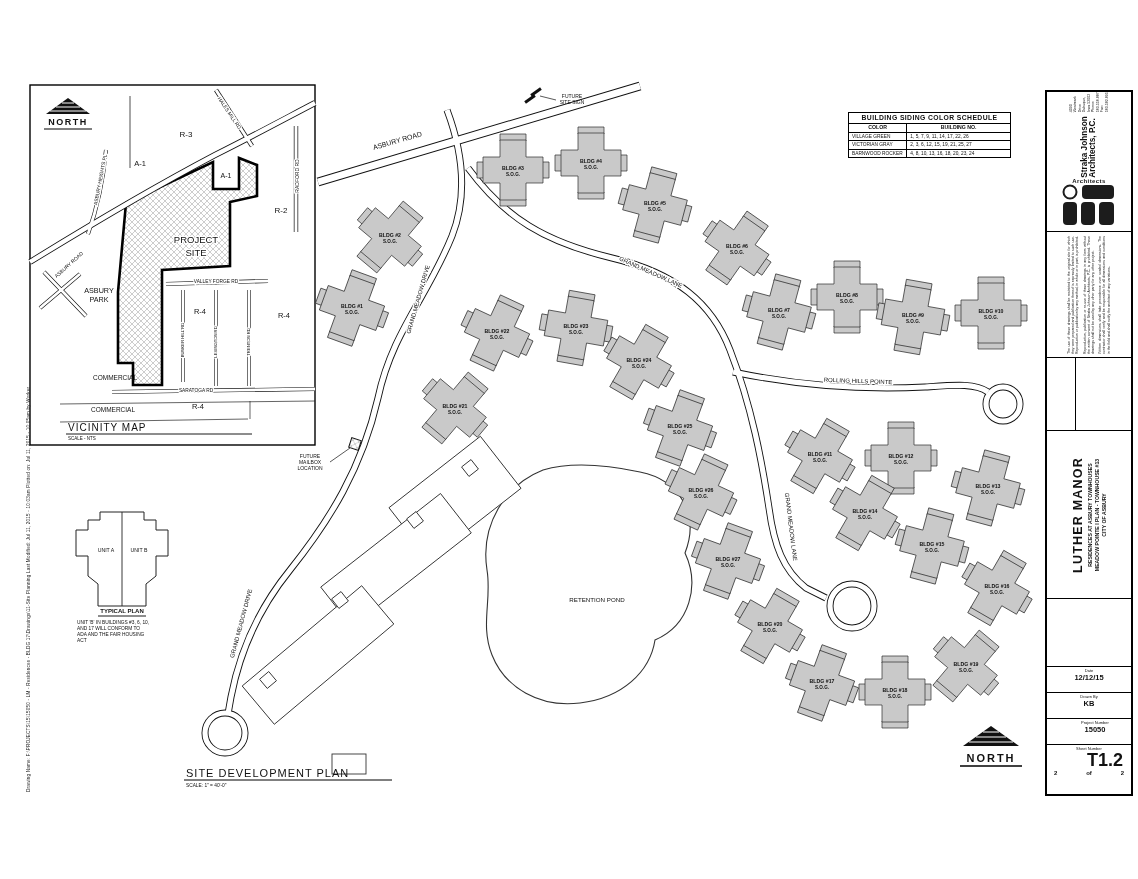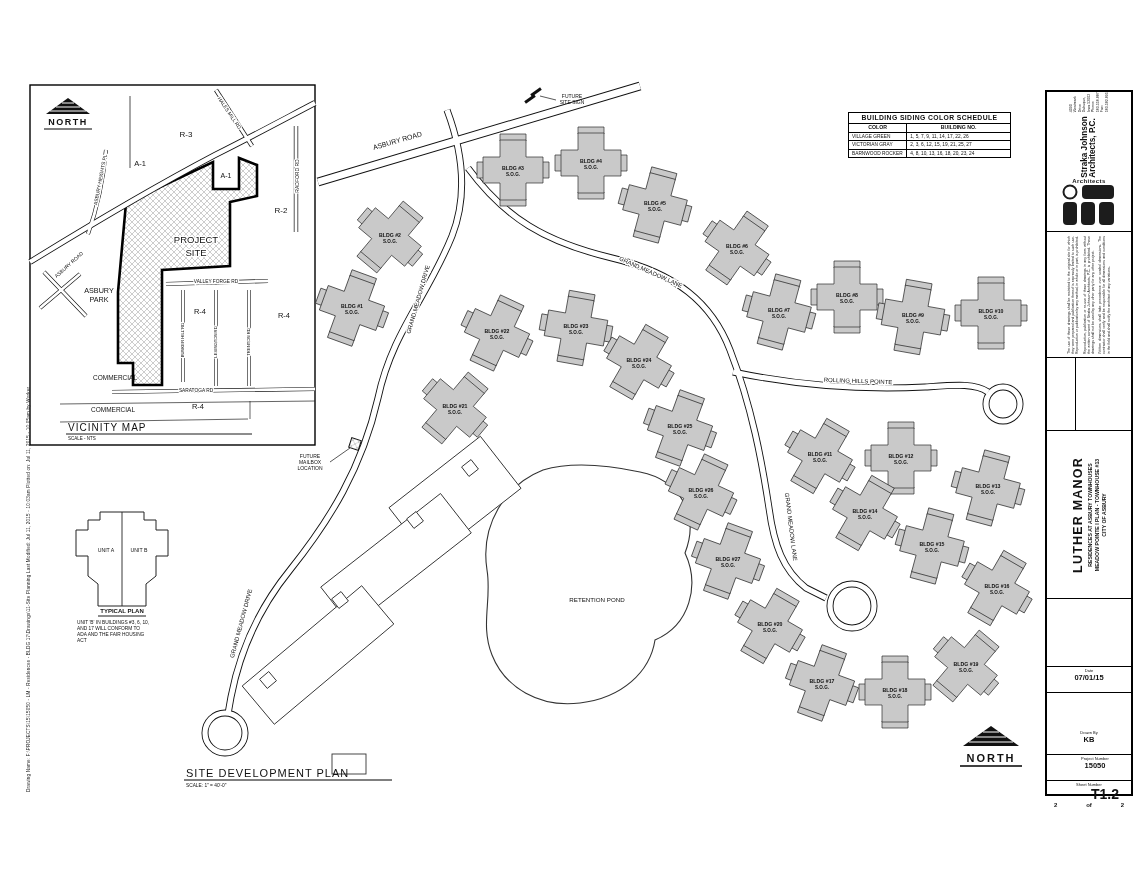--- a/index.html
+++ b/index.html
@@ -28,21 +28,21 @@
   .tb-logo .logo-word{font-size:6px;font-weight:bold;letter-spacing:.4px;}
   .tb-notes-wrap{width:118px;display:flex;flex-direction:column;gap:3px;}
   .tb-notes-wrap div{font-size:3.5px;line-height:1.2;text-align:justify;}
   .rev-divider{position:absolute;left:28px;top:0;bottom:0;border-left:1px solid #000;}
   .tb-title-wrap{width:158px;display:flex;flex-direction:column;align-items:center;gap:2px;}
   .proj-title{font-size:12.5px;font-weight:bold;letter-spacing:1.2px;white-space:nowrap;}
   .proj-sub{font-size:5.2px;font-weight:bold;white-space:nowrap;text-align:center;line-height:1.3;}
   .tb-field{text-align:center;}
   .tb-field .lbl{font-size:4px;padding-top:1px;}
   .tb-field .val{font-size:7.5px;font-weight:bold;}
-  .sheet-num{font-size:14px;font-weight:bold;line-height:1;padding-left:32px;}
+  .sheet-num{font-size:18px;font-weight:bold;line-height:1;padding-left:32px;}
   .sheet-count{display:flex;justify-content:space-between;padding:1px 7px 0 7px;font-size:6px;font-weight:bold;}
   
   .filename{position:absolute;left:26px;top:792px;transform:rotate(-90deg);transform-origin:0 0;
             font-size:4.6px;white-space:nowrap;color:#222;letter-spacing:.2px;}
 </style>
 </head>
 <body>
 
 <div class="sheet">
 
@@ -429,23 +429,23 @@
         <div class="proj-sub">
           <div>RESIDENCES AT ASBURY TOWNHOUSES</div>
           <div>MEADOW POINTE I PLAN - TOWNHOUSE #13</div>
           <div>CITY OF ASBURY</div>
         </div>
       </div>
     </div>
     <div class="tb-sec" style="height:68px;"></div>
     <div class="tb-sec tb-field" style="height:26px;">
       <div class="lbl">Date</div>
-      <div class="val">07/01/15</div>
-    </div>
-    <div class="tb-sec tb-field" style="height:26px;margin-top:36px;">
+      <div class="val">12/12/15</div>
+    </div>
+    <div class="tb-sec tb-field" style="height:26px;">
       <div class="lbl">Drawn By</div>
       <div class="val">KB</div>
     </div>
     <div class="tb-sec tb-field" style="height:26px;padding-left:12px;">
       <div class="lbl">Project Number</div>
       <div class="val">15050</div>
     </div>
     <div class="tb-sec tb-field" style="height:52px;">
       <div class="lbl">Sheet Number</div>
       <div class="sheet-num">T1.2</div>

